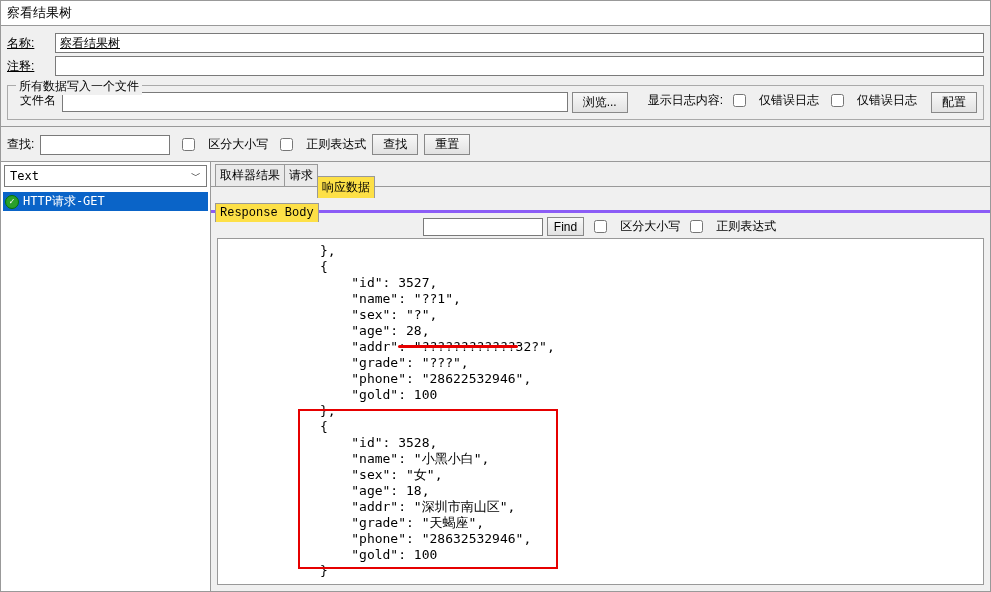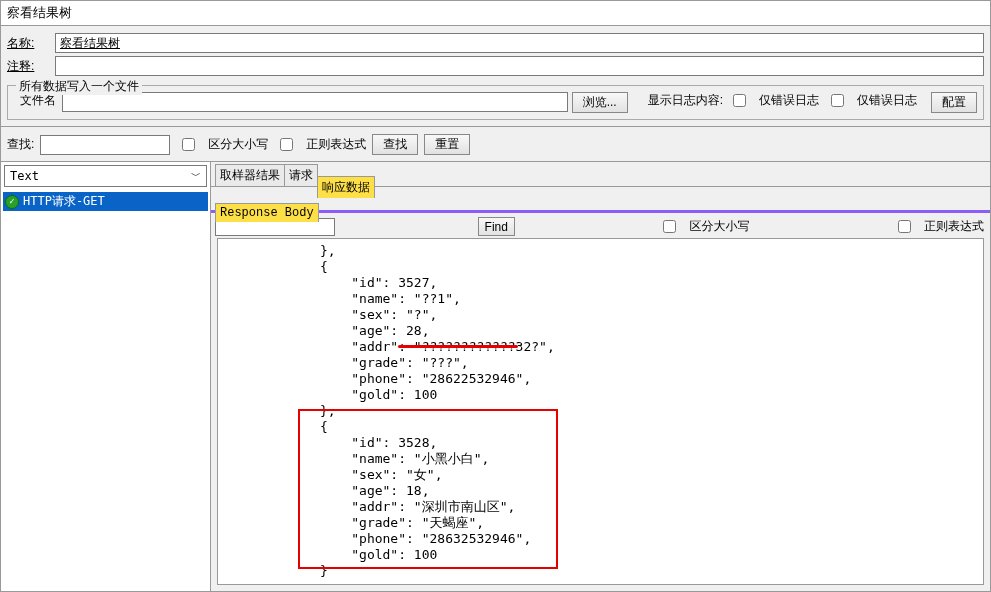--- a/index.html
+++ b/index.html
@@ -26,21 +26,21 @@
 .combo .chev { font-size: 10px; }
 .tree { flex: 1; background: #fff; padding: 2px 2px; overflow: auto; }
 .tree-node { display: flex; align-items: center; gap: 4px; padding: 1px 2px; font-family: "SimSun", monospace; }
 .tree-node.selected { background: #0a64c8; color: #fff; }
 .ok-icon { width: 14px; height: 14px; border-radius: 50%; background: #2aa02a; border: 1px solid #067006; display: inline-flex; align-items: center; justify-content: center; color: #fff; font-size: 9px; line-height: 1; }
 .right-pane { flex: 1; display: flex; flex-direction: column; min-width: 0; background: #f0f0f0; }
 .tabs1 { display: flex; border-bottom: 1px solid #999; background: #f0f0f0; padding-top: 2px; padding-left: 4px; gap: 0; }
 .tab { border: 1px solid #999; border-bottom: none; padding: 2px 4px; background: #eaeaea; font-size: 12px; margin-right: -1px; cursor: pointer; }
 .tab.active { background: #fde047; position: relative; top: 12px; }
 .tabs2 { display: flex; border-bottom: 3px solid #8b5cf6; background: #f0f0f0; padding-top: 4px; padding-left: 4px; font-family: Liberation Mono, monospace; }
-.find-row { display: flex; justify-content: space-between; align-items: center; gap: 4px; padding: 4px 6px 2px 4px; }
+.find-row { display: flex; justify-content: center; align-items: center; gap: 4px; padding: 4px 6px 2px 4px; }
 .find-box { border: 1px solid #7a7a7a; background: #fff; height: 18px; width: 120px; }
 .resp-area { flex: 1; position: relative; margin: 0 6px 6px 6px; border: 1px solid #999; background: #fff; overflow: hidden; }
 .resp-text { font-family: "SimSun","NSimSun",monospace; font-size: 13px; white-space: pre; padding: 4px 8px; line-height: 16px; position: relative; }
 .red-box { position: absolute; border: 2px solid #e60000; pointer-events: none; }
 .red-underline { position: absolute; height: 3px; background: #e60000; border-radius: 2px; pointer-events: none; }
 </style>
 </head>
 <body>
 
 <div class="window">

